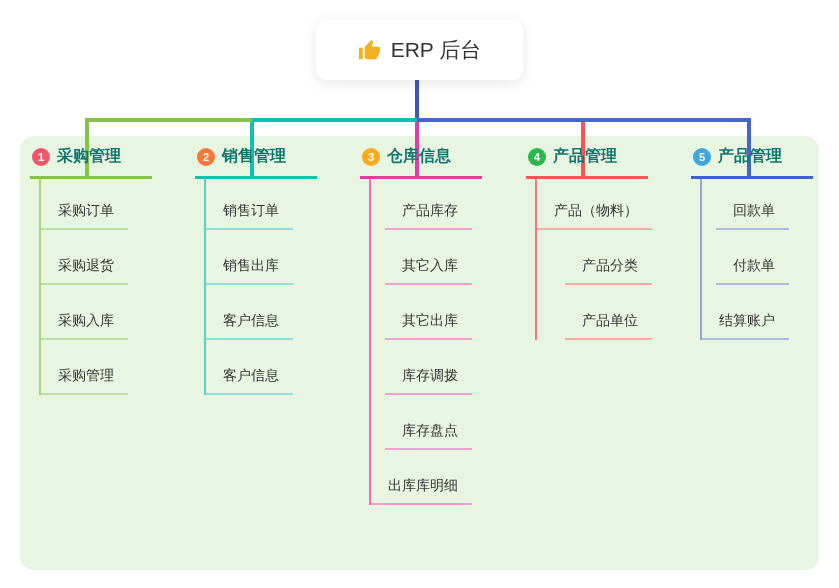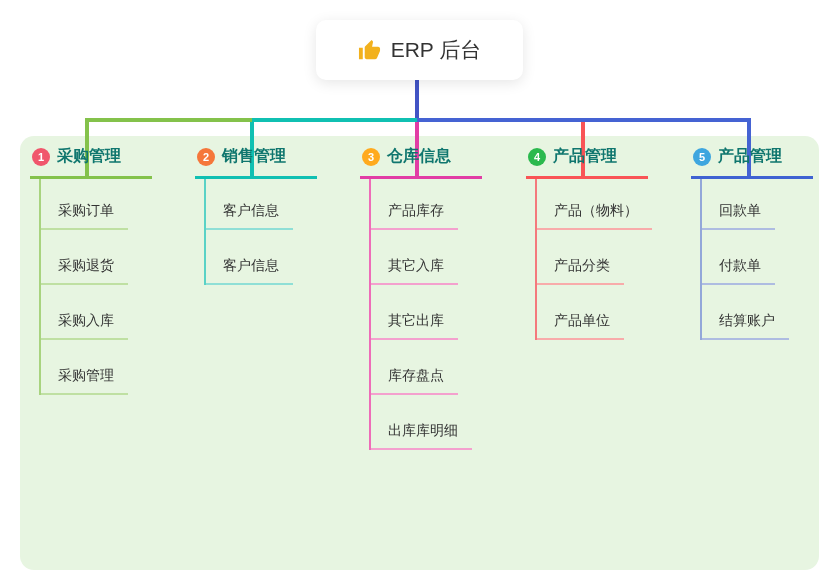--- a/index.html
+++ b/index.html
@@ -30,21 +30,21 @@
 
   
   .branch{position:absolute;top:146px;z-index:2;}
   #branch-0{left:30px;} #branch-1{left:195px;} #branch-2{left:360px;} #branch-3{left:526px;} #branch-4{left:691px;}
   .branch-title{display:flex;align-items:center;gap:7px;min-width:114px;width:fit-content;
     padding:0 6px 9px 2px;border-bottom:3px solid var(--main,#888);cursor:pointer;}
   .branch-title .num-badge{width:18px;height:18px;border-radius:50%;background:var(--circle,#888);color:#fff;
     font-size:11px;font-weight:bold;display:flex;align-items:center;justify-content:center;flex:0 0 18px;}
   .branch-title .branch-label{font-size:16px;font-weight:600;color:#0f766e;white-space:nowrap;}
   .children{margin-left:9px;border-left:2px solid var(--trunk,#aaa);width:fit-content;}
-  .child{height:55px;display:flex;align-items:flex-end;}
+  .child{height:55px;display:flex;align-items:flex-end;justify-content:flex-end;}
   .child:first-child{height:51px;}
   .child span{display:inline-block;border-bottom:2px solid var(--child,#ccc);padding:0 14px 8px 17px;
     font-size:14px;color:#333;white-space:nowrap;cursor:pointer;}
 </style>
 </head>
 <body>
 
 <div id="canvas">
 
   <div class="panel"></div>
@@ -87,20 +87,26 @@
     </div>
   </div>
 
   <div class="branch" id="branch-1" style="--main: #10c0b2; --trunk: #5ad2c6; --child: #8fdfd6; --circle: #f5773a;">
     <div class="branch-title">
       <span class="num-badge">2</span>
       <span class="branch-label">销售管理</span>
     </div>
     <div class="children">
       <div class="child">
+          <span>销售订单</span>
+        </div>
+      <div class="child">
+          <span>销售出库</span>
+        </div>
+      <div class="child">
           <span>客户信息</span>
         </div>
       <div class="child">
           <span>客户信息</span>
         </div>
     </div>
   </div>
 
   <div class="branch" id="branch-2" style="--main: #e13da5; --trunk: #ee6cb8; --child: #f4a0ce; --circle: #ffaa1e;">
     <div class="branch-title">
@@ -109,20 +115,23 @@
     </div>
     <div class="children">
       <div class="child">
           <span>产品库存</span>
         </div>
       <div class="child">
           <span>其它入库</span>
         </div>
       <div class="child">
           <span>其它出库</span>
+        </div>
+      <div class="child">
+          <span>库存调拨</span>
         </div>
       <div class="child">
           <span>库存盘点</span>
         </div>
       <div class="child">
           <span>出库库明细</span>
         </div>
     </div>
   </div>
 

